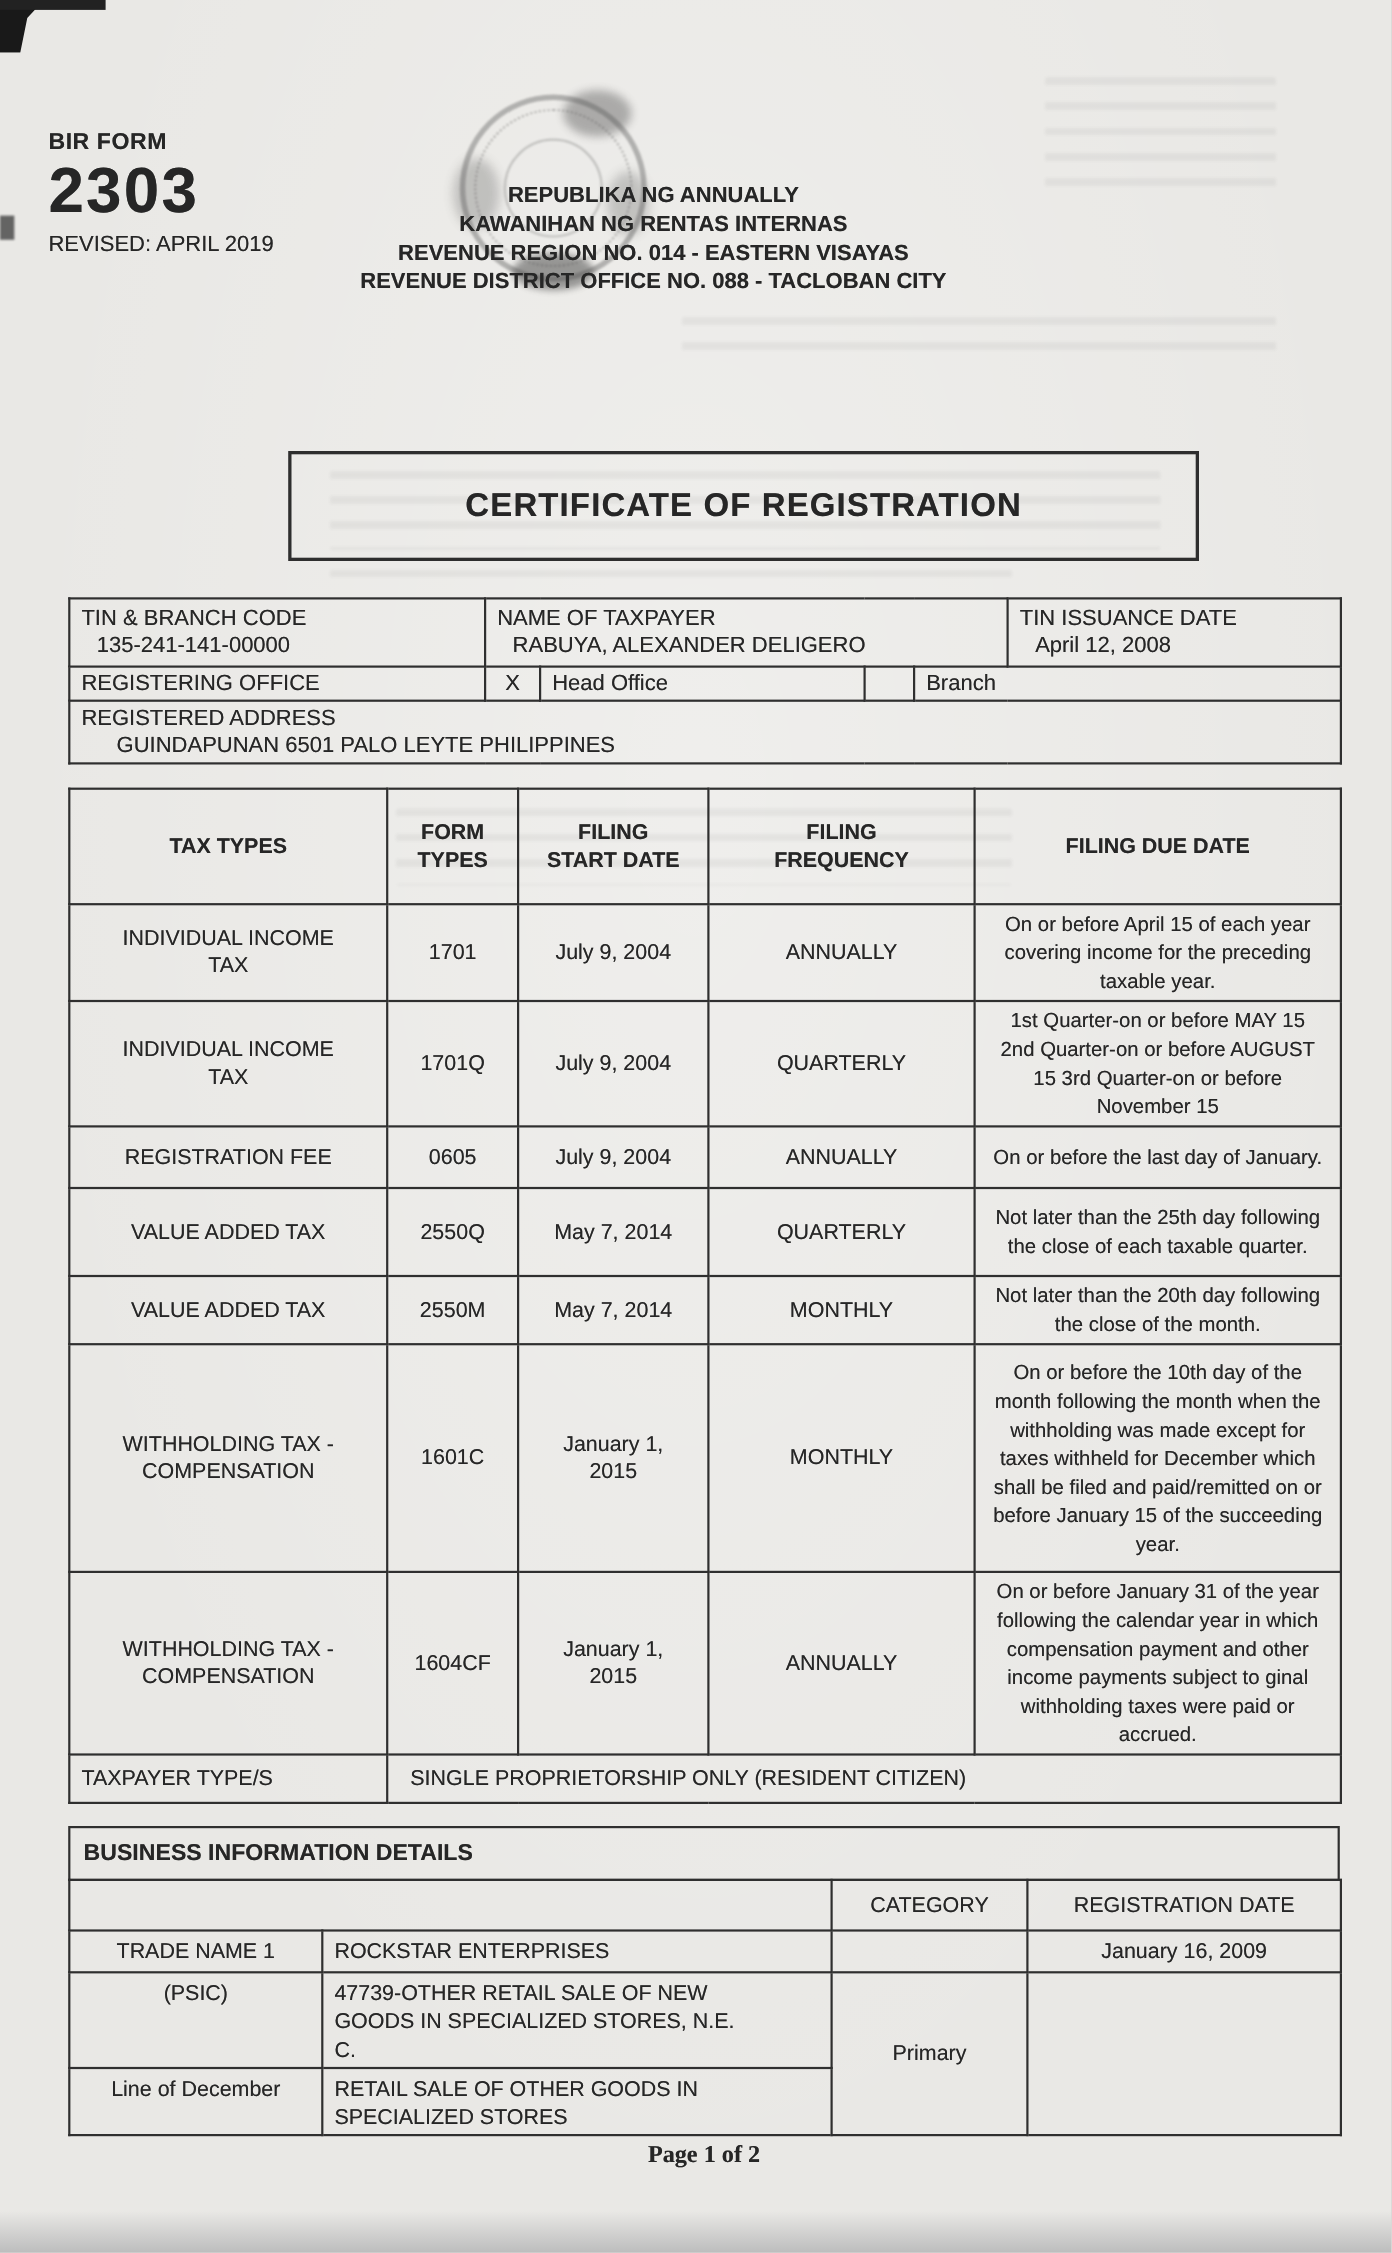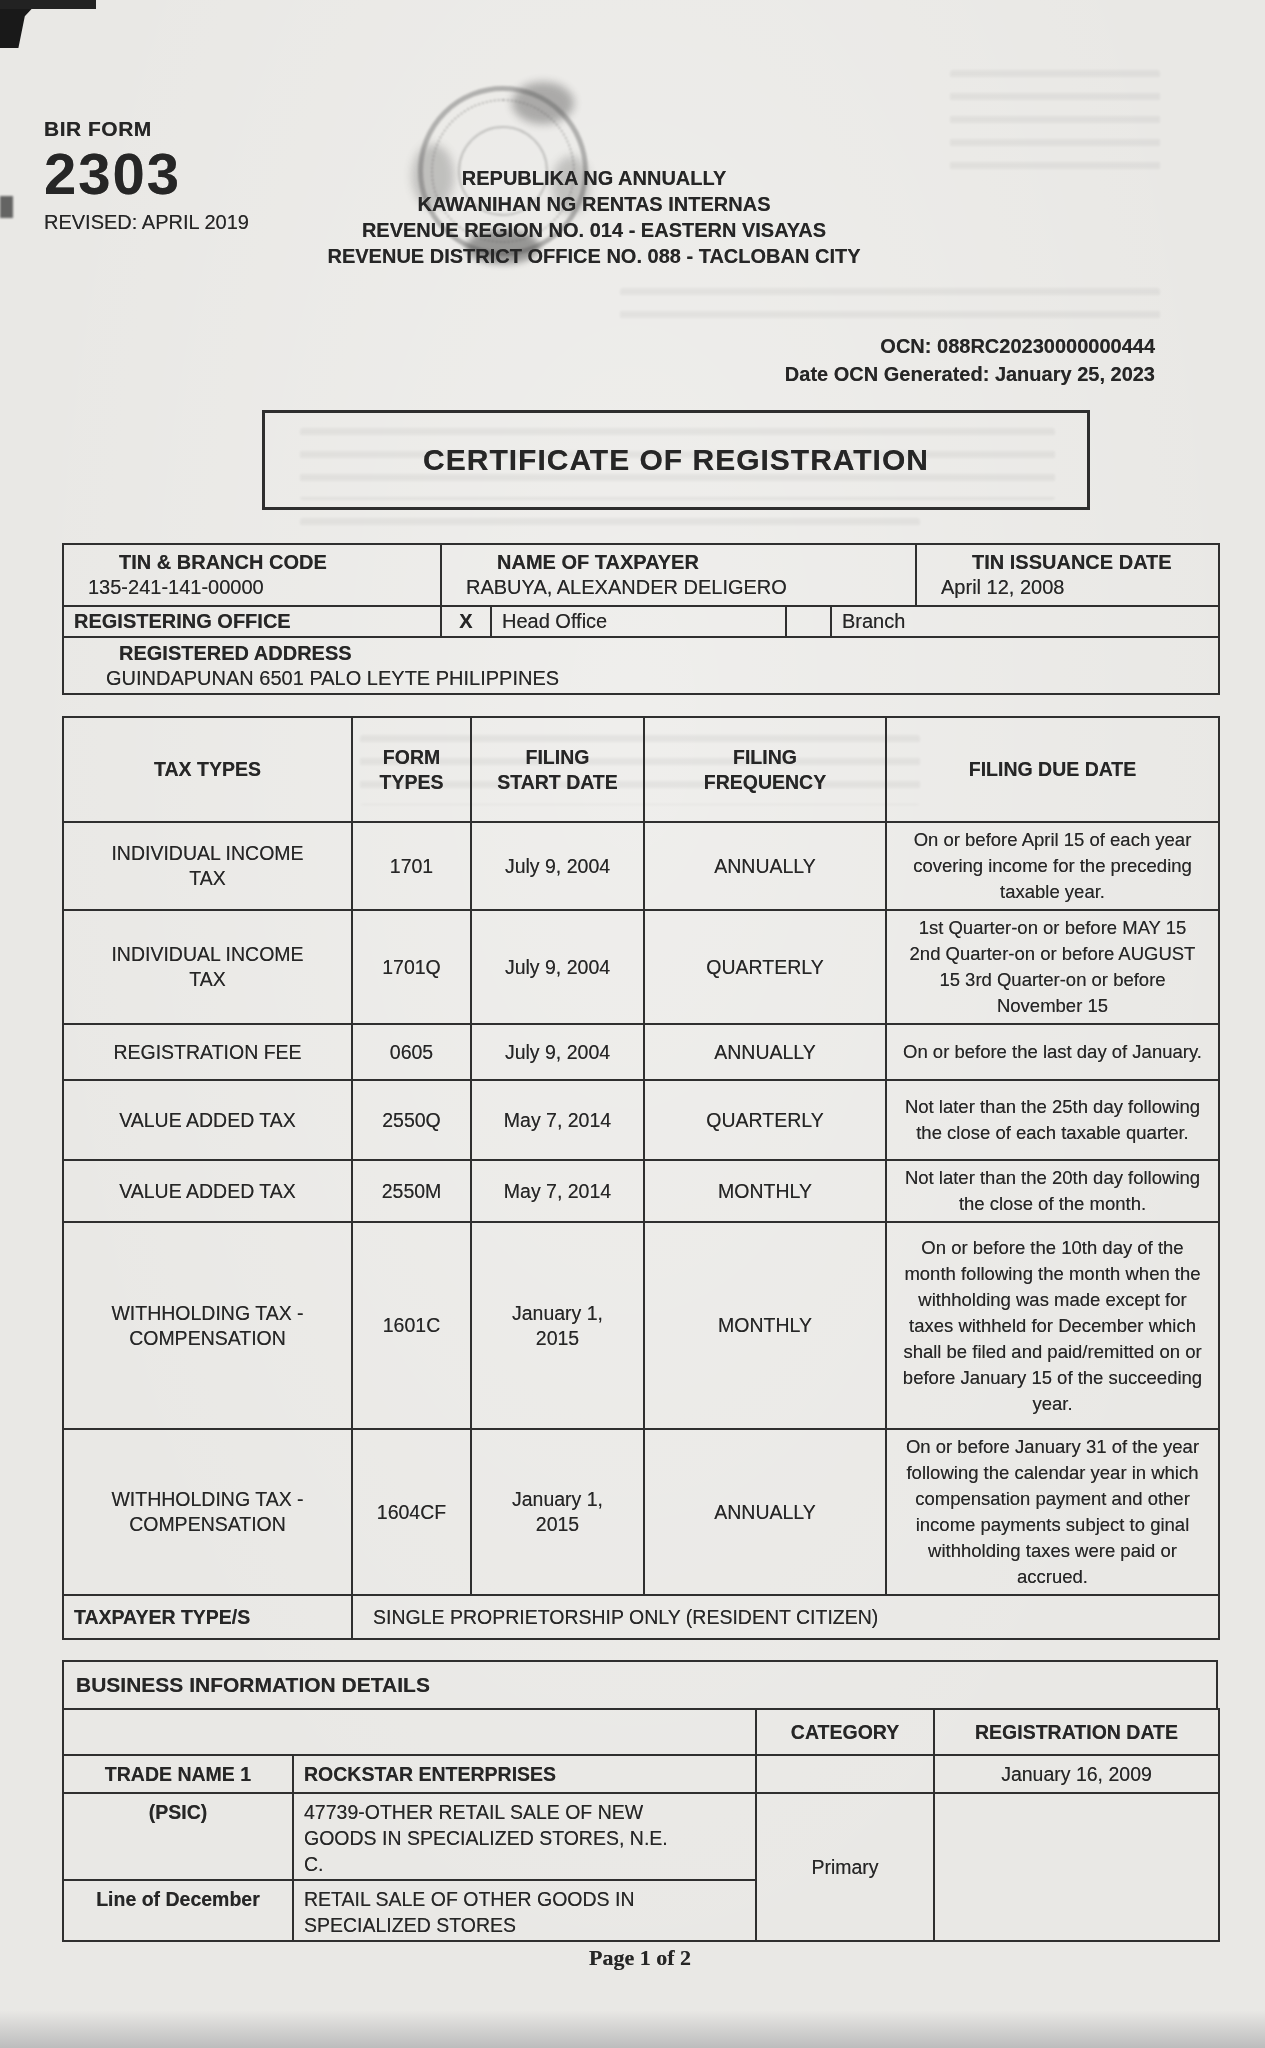--- a/index.html
+++ b/index.html
@@ -46,21 +46,21 @@
   .ocn-block{right:110px;top:332px;text-align:right;font-weight:bold;font-size:20px;line-height:28px;}
 
   .title-box{left:262px;top:410px;width:828px;height:100px;border:3px solid #2e2e2e;
     display:flex;align-items:center;justify-content:center;
     font-size:30px;font-weight:bold;letter-spacing:1px;}
 
   
   table{border-collapse:collapse;table-layout:fixed;position:absolute;}
   td,th{border:2px solid #2f2f2f;padding:2px 10px;vertical-align:middle;
     font-size:20px;line-height:25px;overflow:hidden;}
-  .lbl{font-weight:bold;margin-left:45px;}
+  .lbl{font-weight:normal;}
   .val{font-weight:normal;}
   .pre{white-space:pre-line;}
   .ctr{text-align:center;}
 
   .info-table{left:62px;top:543px;width:1156px;}
   .info-table .stack .val{padding-left:14px;}
 
   .tax-table{left:62px;top:716px;width:1156px;}
   .tax-table th{font-size:19.5px;line-height:25px;text-align:center;}
   .tax-table td{text-align:center;font-size:19.5px;}
@@ -108,24 +108,20 @@
     <div class="bir-rev">REVISED: APRIL 2019</div>
   </div>
 
   <div class="abs agency">
     <div>REPUBLIKA NG ANNUALLY</div>
     <div>KAWANIHAN NG RENTAS INTERNAS</div>
     <div>REVENUE REGION NO. 014 - EASTERN VISAYAS</div>
     <div>REVENUE DISTRICT OFFICE NO. 088 - TACLOBAN CITY</div>
   </div>
 
-  <div class="abs ocn-block">
-    <div>OCN: 088RC20230000000444</div>
-    <div>Date OCN Generated: January 25, 2023</div>
-  </div>
 
   <div class="abs title-box">
     <span>CERTIFICATE OF REGISTRATION</span>
   </div>
 
   <table class="info-table">
     <colgroup>
         <col style="width:378px">
         <col style="width:50px">
         <col style="width:295px">

